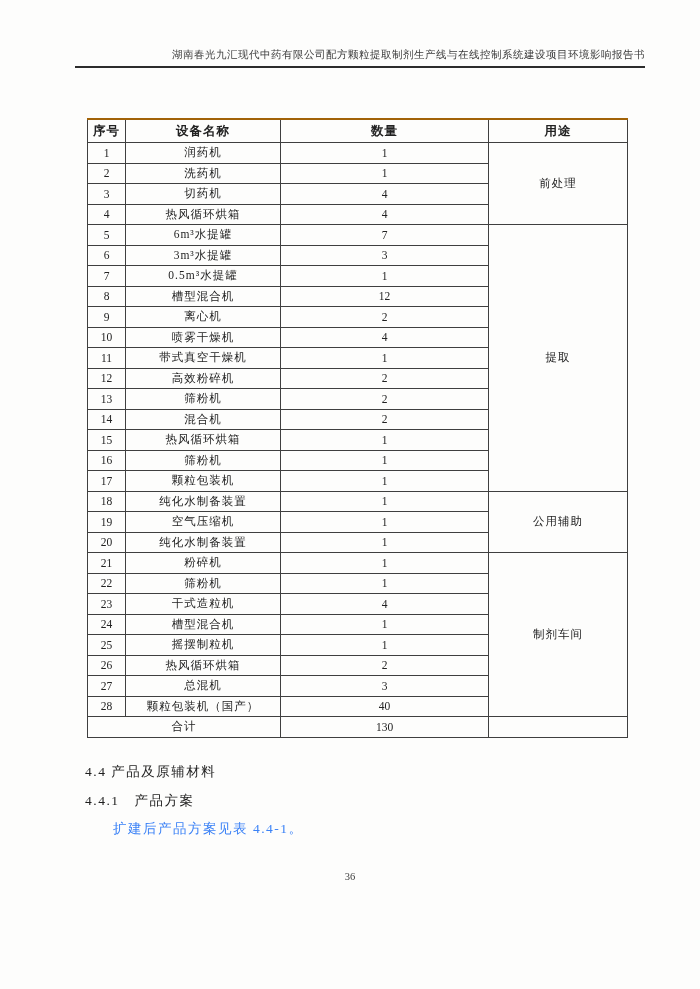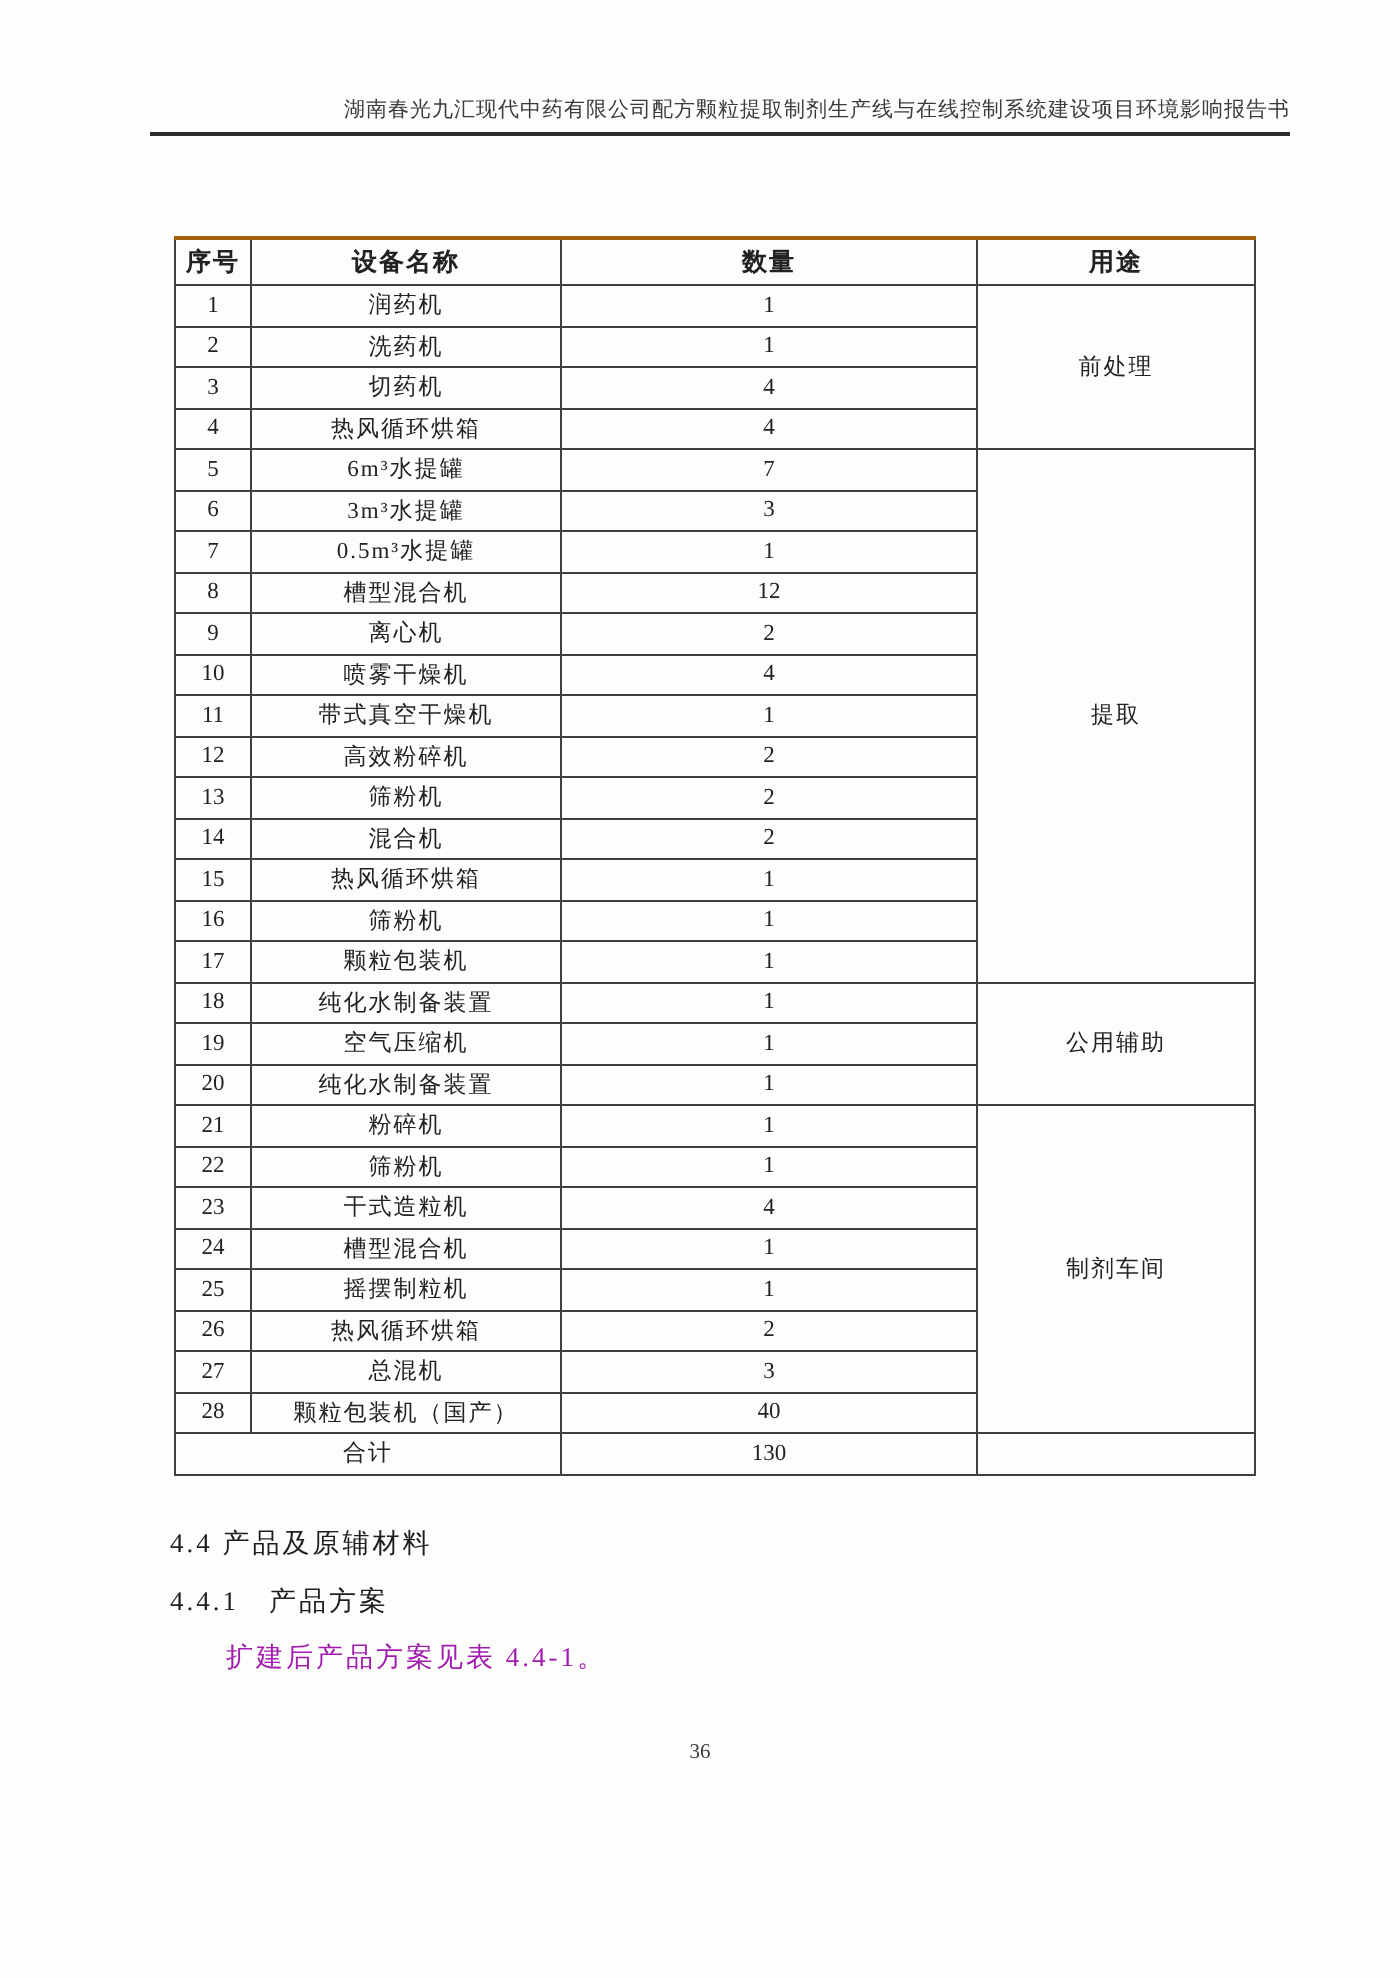--- a/index.html
+++ b/index.html
@@ -78,21 +78,21 @@
     color: #1e1e1e;
   }
   .h-44  { top: 763px; }
   .h-441 { top: 792px; }
   .body-paragraph {
     position: absolute;
     left: 113px;
     top: 820px;
     font-size: 13.5px;
     letter-spacing: 1.5px;
-    color: #a21caf;
+    color: #3b82f6;
   }
   .page-number {
     position: absolute;
     top: 871px;
     left: 0;
     width: 100%;
     text-align: center;
     font-size: 10.5px;
     color: #3b3b3b;
   }

